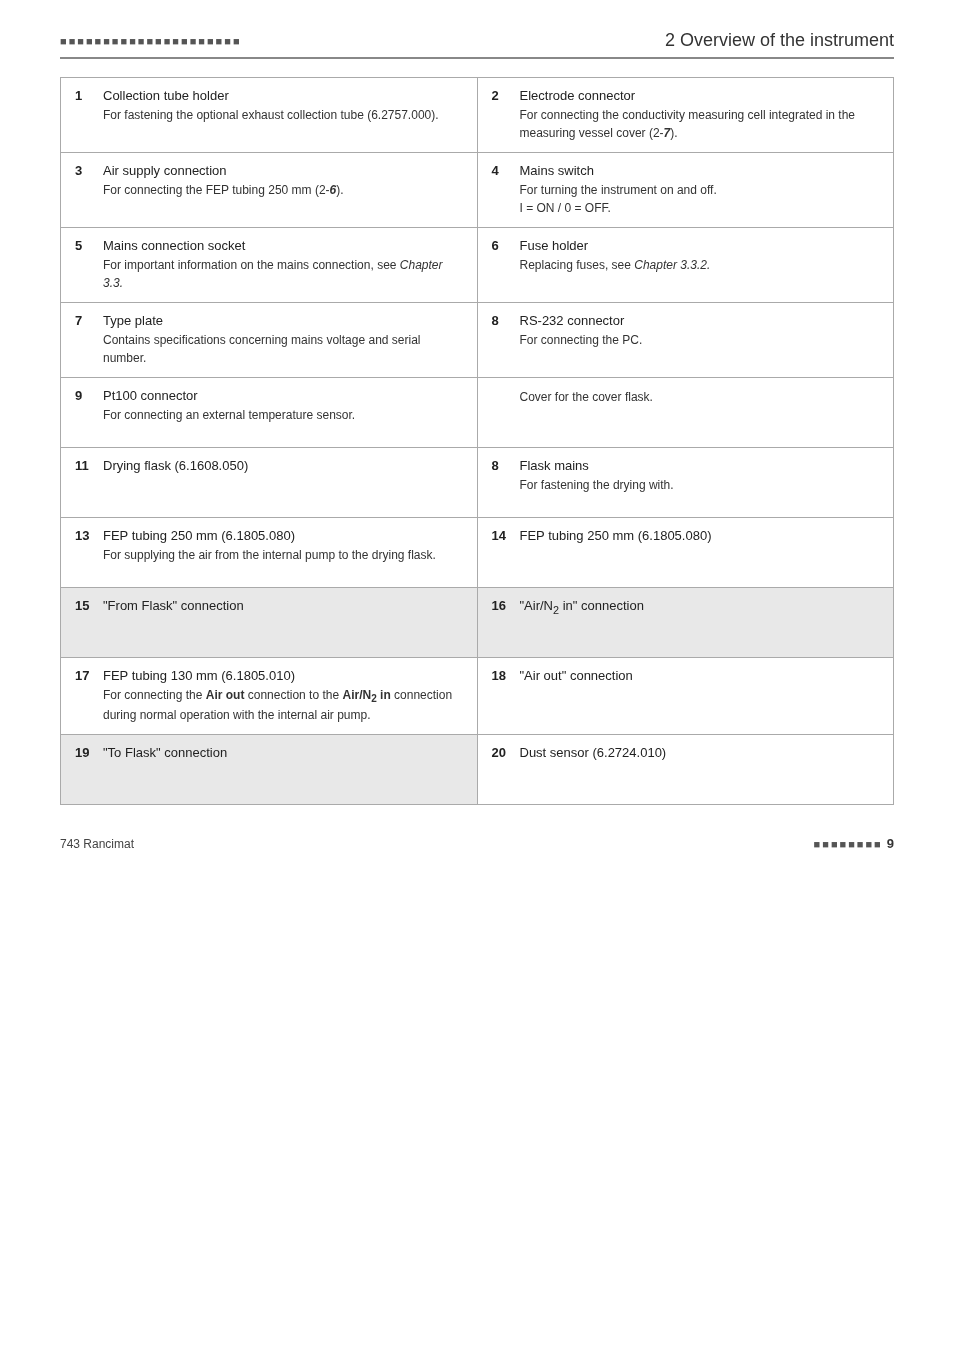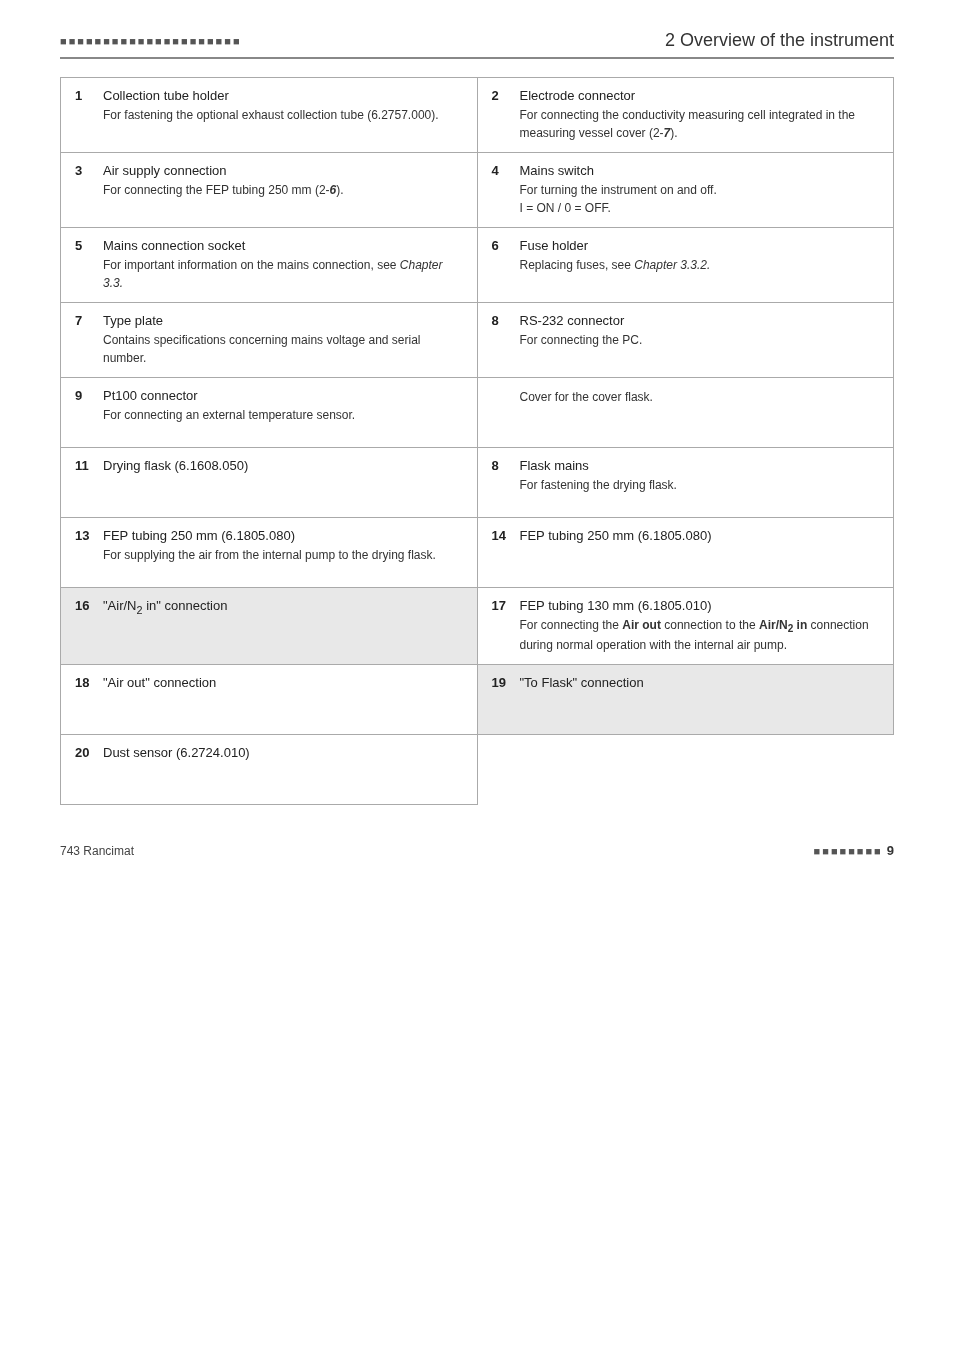--- a/index.html
+++ b/index.html
@@ -78,21 +78,21 @@
       line-height: 1.5;
       padding-left: 28px;
     }
     .cell-desc em {
       font-style: italic;
     }
     .footer {
       display: flex;
       justify-content: space-between;
       align-items: center;
-      margin-top: 30px;
+      margin-top: 23px;
       padding-top: 8px;
     }
     .footer-left {
       font-size: 12px;
       color: #444;
     }
     .footer-right {
       font-size: 13px;
       color: #333;
       font-weight: bold;
@@ -188,33 +188,39 @@
         <div class="cell-header">
           <span class="cell-num">11</span>
           <span class="cell-title">Drying flask (6.1608.050)</span>
         </div>
       </div>
       <div class="cell">
         <div class="cell-header">
           <span class="cell-num">8</span>
           <span class="cell-title">Flask mains</span>
         </div>
-        <div class="cell-desc">For fastening the drying flask.</div>
+        <div class="cell-desc">For fastening the drying with.</div>
       </div>
       <div class="cell">
         <div class="cell-header">
           <span class="cell-num">13</span>
           <span class="cell-title">FEP tubing 250 mm (6.1805.080)</span>
         </div>
         <div class="cell-desc">For supplying the air from the internal pump to the drying flask.</div>
       </div>
       <div class="cell">
         <div class="cell-header">
           <span class="cell-num">14</span>
           <span class="cell-title">FEP tubing 250 mm (6.1805.080)</span>
+        </div>
+      </div>
+      <div class="cell cell-highlighted">
+        <div class="cell-header">
+          <span class="cell-num">15</span>
+          <span class="cell-title">"From Flask" connection</span>
         </div>
       </div>
       <div class="cell cell-highlighted">
         <div class="cell-header">
           <span class="cell-num">16</span>
           <span class="cell-title">"Air/N<sub>2</sub> in" connection</span>
         </div>
       </div>
       <div class="cell">
         <div class="cell-header">

